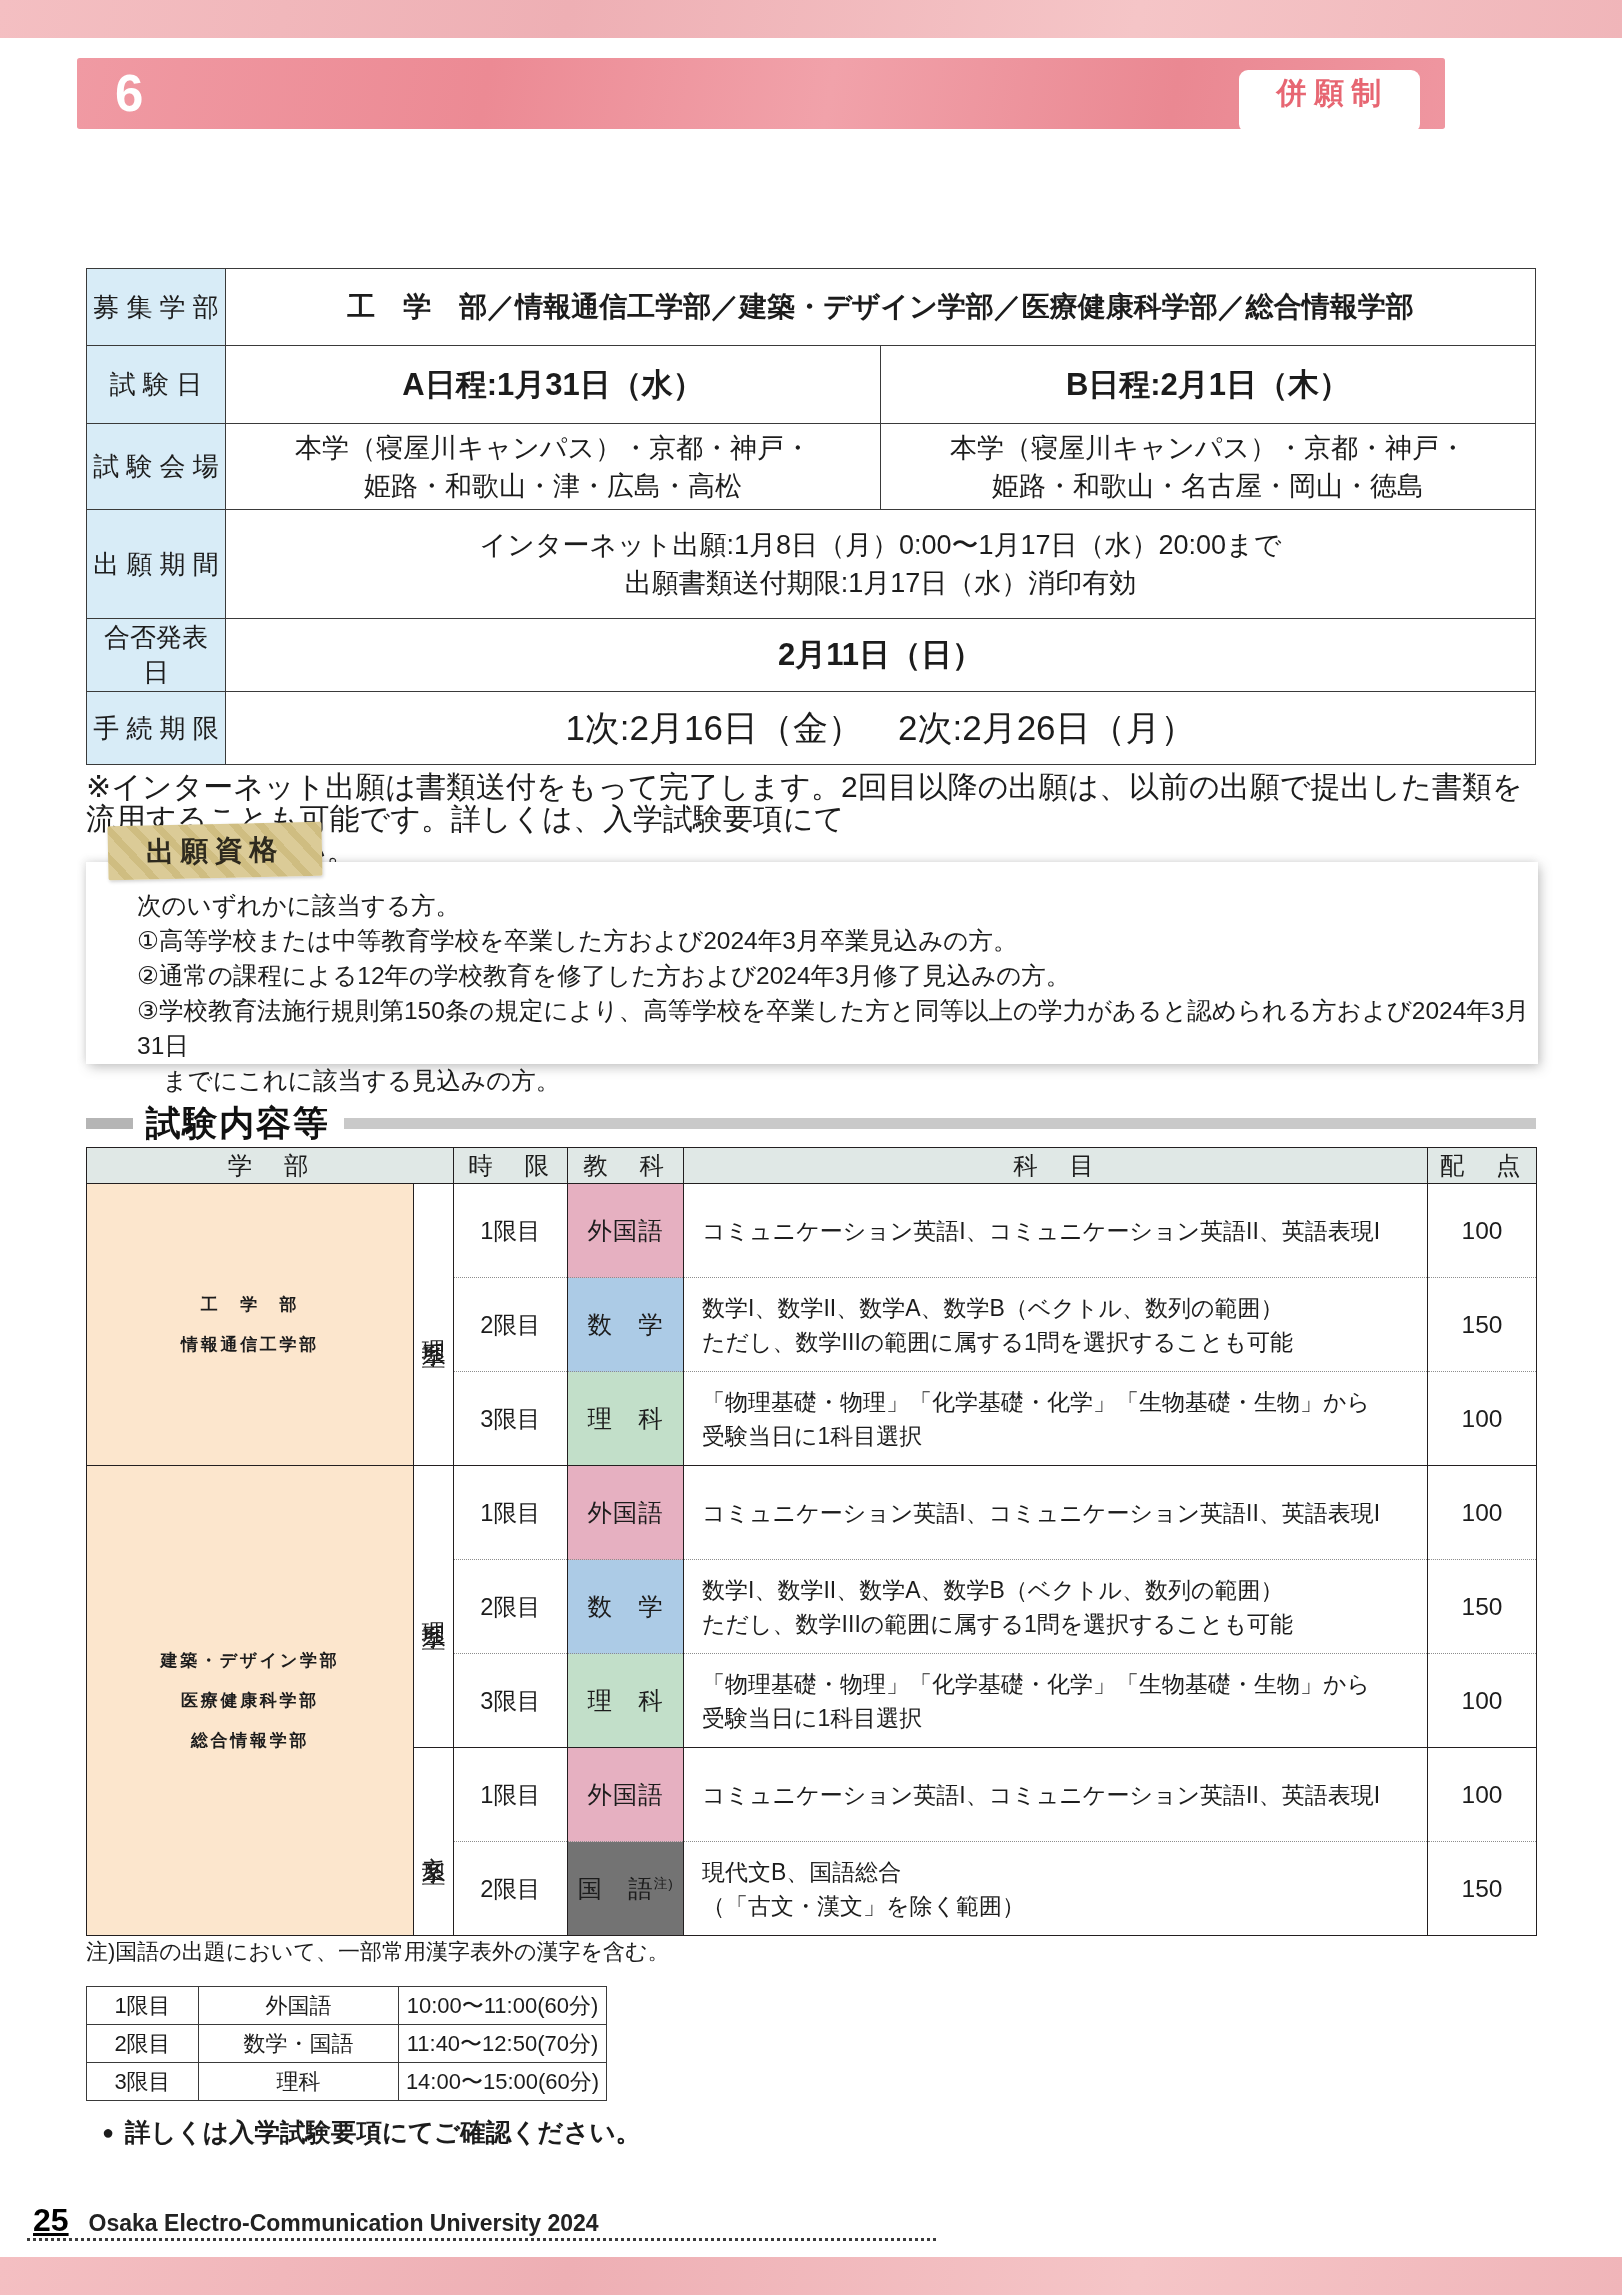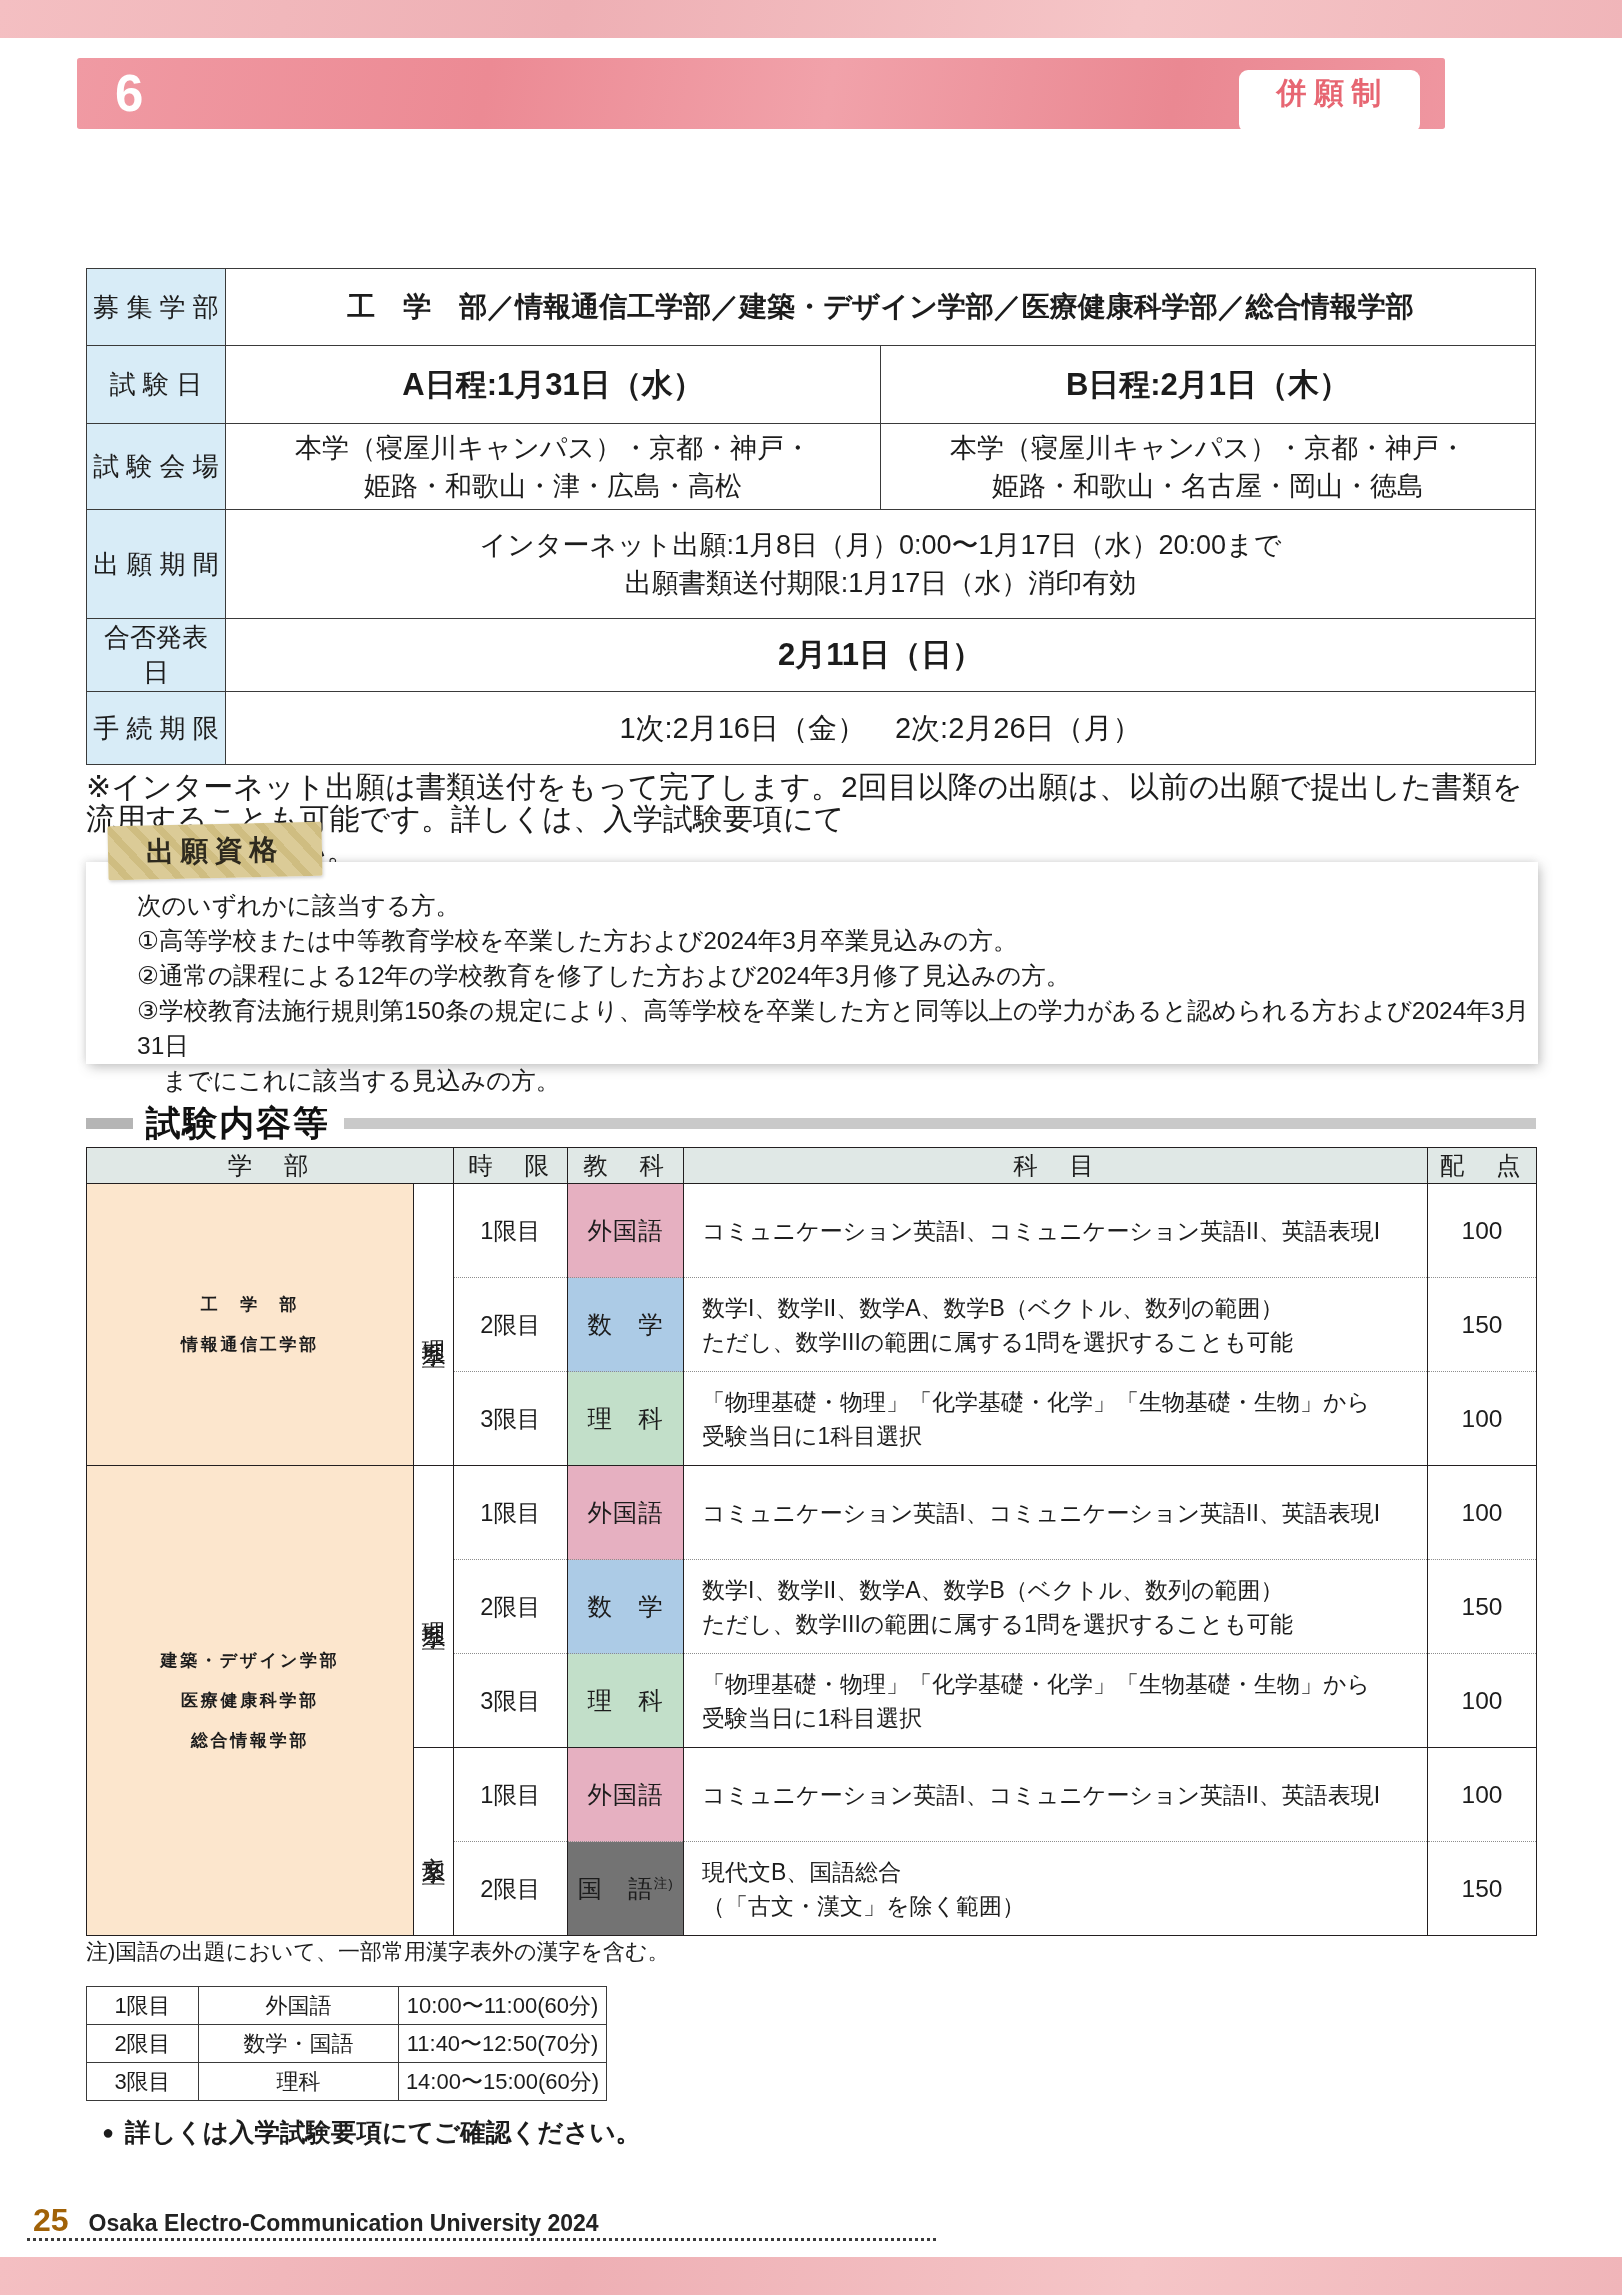--- a/index.html
+++ b/index.html
@@ -24,21 +24,21 @@
     color:#e76672;font-size:30px;font-weight:bold;letter-spacing:7.3px;
     display:flex;align-items:center;padding:0 31px 16px 38px;
   }
 
   
   .ov-table{position:absolute;left:86px;top:268px;width:1450px;border-collapse:collapse;table-layout:fixed;}
   .ov-table td{border:0.9px solid #3a3a3a;vertical-align:middle;}
   .ov-label{background:#d8ecf7;width:127px;text-align:center;font-size:26px;line-height:35px;padding:0 5.5px;}
   .ov-val{text-align:center;font-size:27px;line-height:38px;}
   .ov-bold{font-weight:bold;}
-  .fs31{font-size:28px;} .fs34{font-size:31px;} .fs32{font-size:29px;}
+  .fs31{font-size:28px;} .fs34{font-size:31px;} .fs32{font-size:35px;}
 
   
   .note{position:absolute;left:86px;top:771px;width:1455px;font-size:30px;line-height:32px;}
   .note .indent{padding-left:27px;}
 
   
   .qual-box{
     position:absolute;left:86px;top:862px;width:1452px;height:202px;background:#ffffff;
     box-shadow:2.7px 3.6px 11px rgba(90,90,90,0.35), -1.8px -1.8px 7.3px rgba(120,120,120,0.15);
   }
@@ -81,21 +81,21 @@
   
   .sched-table{position:absolute;left:86px;top:1986px;border-collapse:collapse;table-layout:fixed;}
   .sched-table td{border:0.9px solid #3a3a3a;height:35px;text-align:center;font-size:22px;}
   .sched-c1{width:109px;} .sched-c2{width:197px;} .sched-c3{width:205px;}
 
   .closing{position:absolute;left:102px;top:2115px;font-size:25.5px;font-weight:bold;display:flex;align-items:center;}
   .closing .bullet{font-size:20px;margin-right:11px;}
 
   
   .footer{position:absolute;left:33px;top:2202px;display:flex;align-items:baseline;}
-  .footer-num{font-size:32px;font-weight:bold;color:#a16207;}
+  .footer-num{font-size:32px;font-weight:bold;color:#000000;text-decoration:underline;}
   .footer-text{font-size:23px;font-weight:bold;margin-left:20px;color:#222;}
   .footer-dots{position:absolute;left:27px;top:2238px;width:909px;border-bottom:3.6px dotted #3c3c3c;}
 </style>
 </head>
 <body>
 
 <div class="page">
 
   <div class="band band-top"></div>
 

